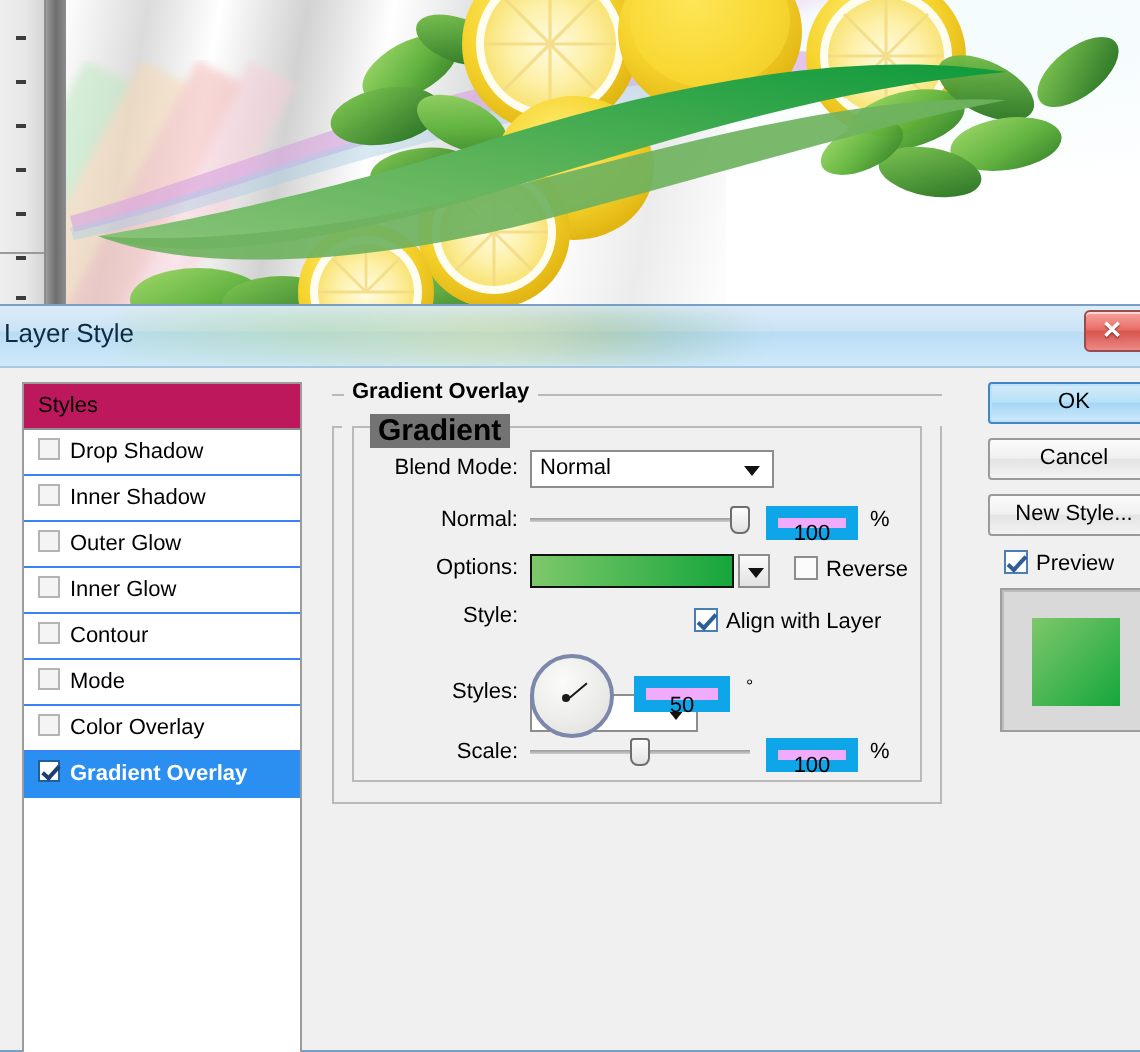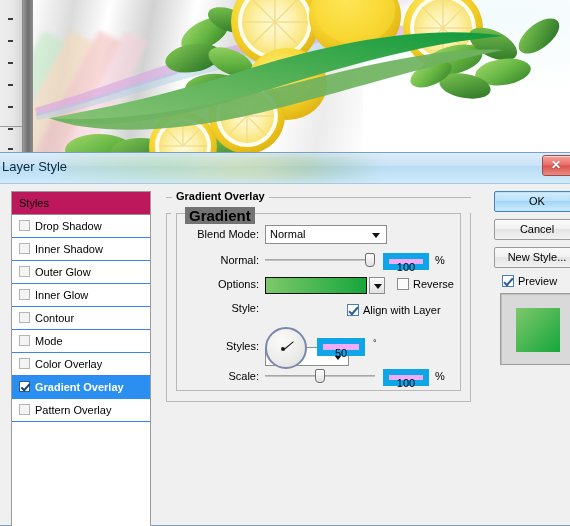--- a/index.html
+++ b/index.html
@@ -344,23 +344,20 @@
         </div>
         <div class="srow">
           <span class="cb"></span><span>Mode</span>
         </div>
         <div class="srow">
           <span class="cb"></span><span>Color Overlay</span>
         </div>
         <div class="srow sel">
           <span class="cb on"></span><span>Gradient Overlay</span>
         </div>
-        <div class="srow">
-          <span class="cb"></span><span>Pattern Overlay</span>
-        </div>
       </div>
     </div>
 
     <div class="main-panel">
 
       <div class="outer-head">
         <span class="label">Gradient Overlay</span>
         <div class="rule"></div>
       </div>
 

